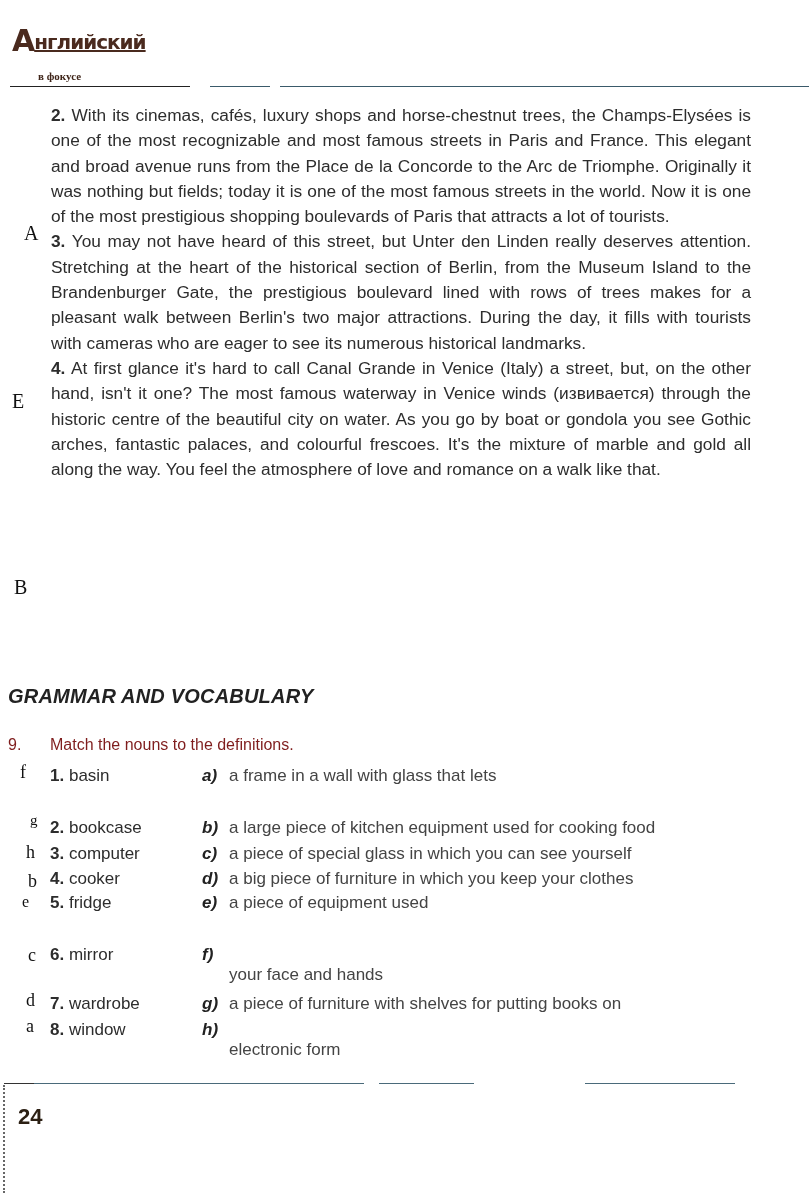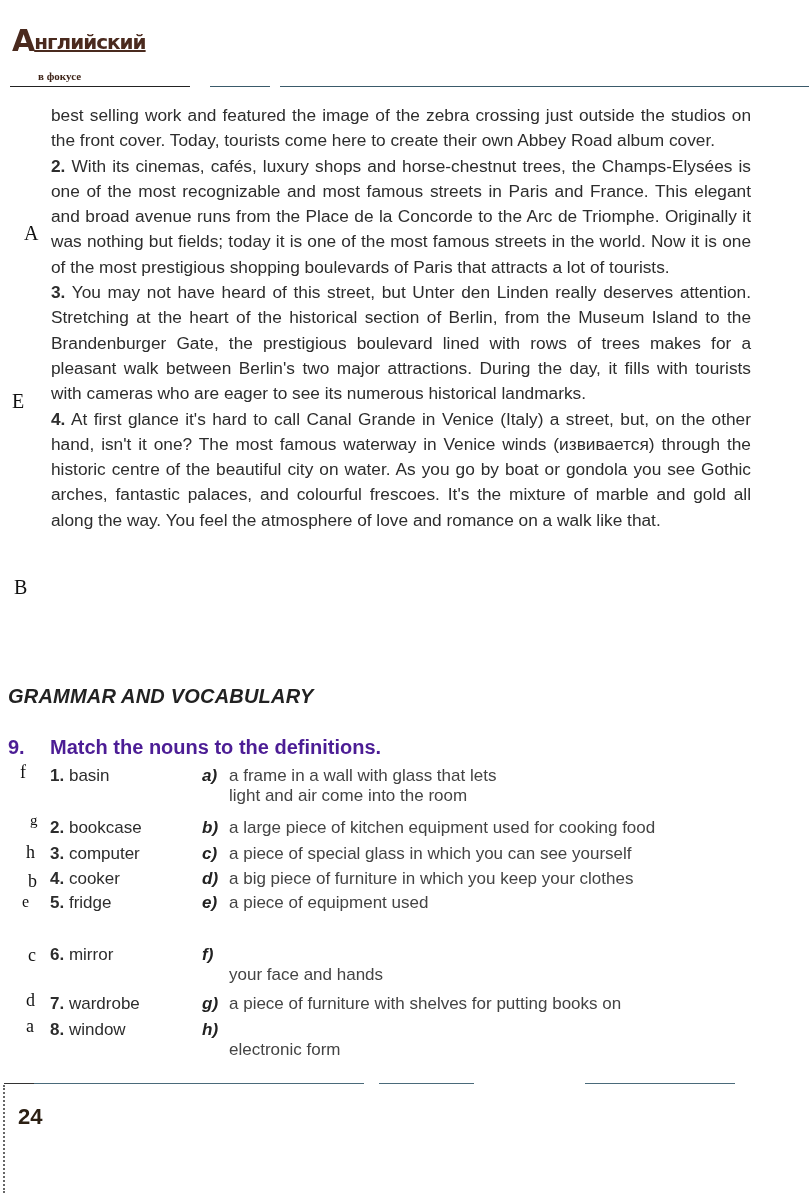--- a/index.html
+++ b/index.html
@@ -44,21 +44,21 @@
     .reading p { margin: 0; }
     .reading .num { font-weight: bold; }
     .margin-letter {
       position: absolute; font-family: "Liberation Serif", serif; font-size: 20px; color: #111;
     }
     .section-title {
       position: absolute; left: 8px; top: 685px; font-weight: bold; font-style: italic;
       font-size: 20px; color: #222; letter-spacing: 0.2px;
     }
     .task-title {
-      position: absolute; left: 8px; top: 736px; font-size: 20px; font-weight: bold; color: #4c1d95;
+      position: absolute; left: 8px; top: 736px; font-size: 16px; font-weight: normal; color: #7f1d1d;
     }
     .task-title .task-num { display: inline-block; width: 42px; }
     .match-row { position: absolute; left: 0; width: 809px; font-size: 17px; color: #2d2d2d; }
     .answer {
       position: absolute; font-family: "Liberation Serif", serif; font-size: 18px; color: #111;
     }
     .noun { position: absolute; left: 50px; }
     .noun b { font-weight: bold; }
     .def-letter { position: absolute; left: 202px; font-weight: bold; font-style: italic; color: #222; }
     .def-text { position: absolute; left: 229px; width: 530px; color: #444; }
@@ -66,41 +66,40 @@
 </head>
 <body>
 
 <div class="logo">
   <div class="logo-main"><span class="big">А</span><span class="small">нглийский</span></div>
   <div class="logo-sub">в фокусе</div>
 </div>
 <div class="rule-top"></div>
 
 <div class="reading">
-  <p>best selling work and featured the image of the zebra crossing just outside the studios on the front cover. Today, tourists come here to create their own Abbey Road album cover.</p>
   <p><span class="num">2.</span> <span>With its cinemas, cafés, luxury shops and horse-chestnut trees, the Champs-Elysées is one of the most recognizable and most famous streets in Paris and France. This elegant and broad avenue runs from the Place de la Concorde to the Arc de Triomphe. Originally it was nothing but fields; today it is one of the most famous streets in the world. Now it is one of the most prestigious shopping boulevards of Paris that attracts a lot of tourists.</span></p>
   <p><span class="num">3.</span> <span>You may not have heard of this street, but Unter den Linden really deserves attention. Stretching at the heart of the historical section of Berlin, from the Museum Island to the Brandenburger Gate, the prestigious boulevard lined with rows of trees makes for a pleasant walk between Berlin's two major attractions. During the day, it fills with tourists with cameras who are eager to see its numerous historical landmarks.</span></p>
   <p><span class="num">4.</span> <span>At first glance it's hard to call Canal Grande in Venice (Italy) a street, but, on the other hand, isn't it one? The most famous waterway in Venice winds (извивается) through the historic centre of the beautiful city on water. As you go by boat or gondola you see Gothic arches, fantastic palaces, and colourful frescoes. It's the mixture of marble and gold all along the way. You feel the atmosphere of love and romance on a walk like that.</span></p>
 </div>
 
 <div class="margin-letter" style="left:24px; top:222px;">A</div>
 <div class="margin-letter" style="left:12px; top:390px;">E</div>
 <div class="margin-letter" style="left:14px; top:576px;">B</div>
 
 <div class="section-title">GRAMMAR AND VOCABULARY</div>
 
 <div class="task-title">
   <span class="task-num">9.</span><span>Match the nouns to the definitions.</span>
 </div>
 
 <div class="match-row" style="top:766px;">
   <span class="answer" style="left:20px; top:-4px;">f</span>
   <span class="noun"><b>1.</b> <span>basin</span></span>
   <span class="def-letter">a)</span>
-  <span class="def-text"><span>a frame in a wall with glass that lets</span><br><span>light and air come into the room</span></span>
+  <span class="def-text"><span>a frame in a wall with glass that lets</span><br></span>
 </div>
 
 <div class="match-row" style="top:818px;">
   <span class="answer" style="left:30px; top:-6px; font-size:15px;">g</span>
   <span class="noun"><b>2.</b> <span>bookcase</span></span>
   <span class="def-letter">b)</span>
   <span class="def-text">a large piece of kitchen equipment used for cooking food</span>
 </div>
 
 <div class="match-row" style="top:844px;">

